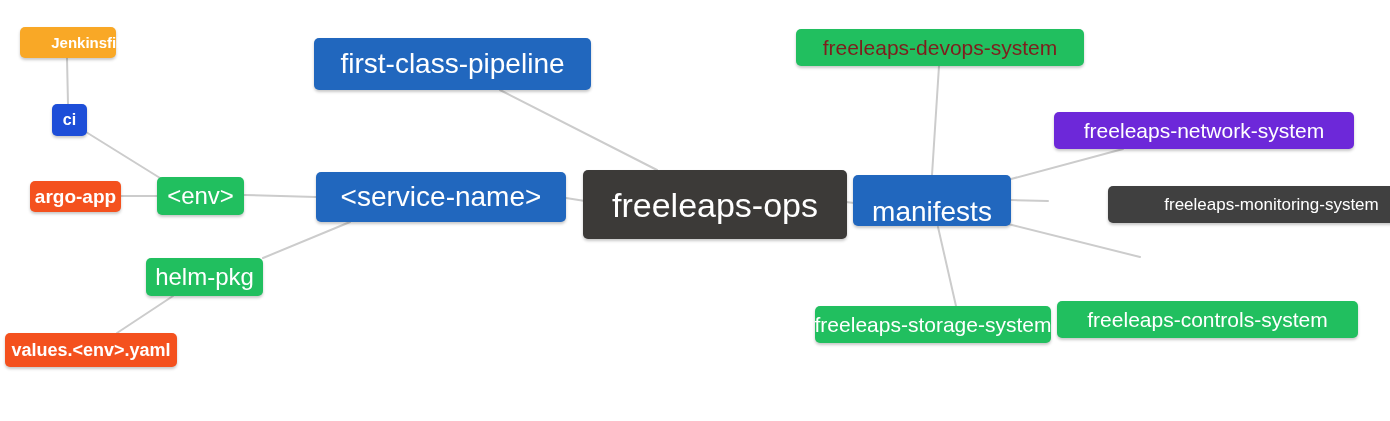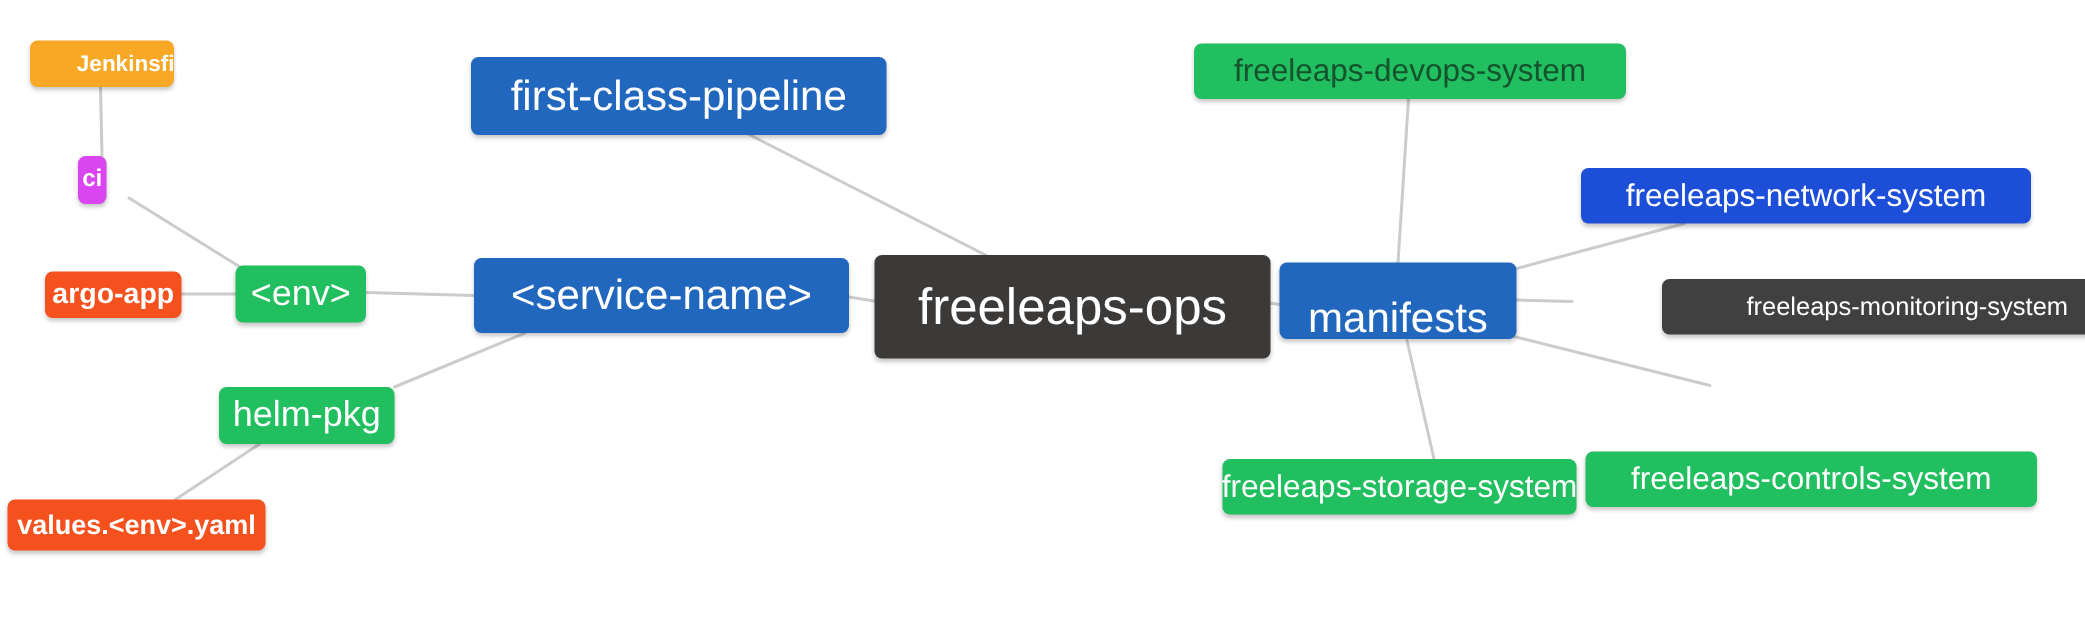--- a/index.html
+++ b/index.html
@@ -83,33 +83,33 @@
       </div>
       <div class="node role-sub" style="left: 157px; top: 177px; width: 87px; height: 38px; font-size: 24px; font-weight: 400; background: rgb(33, 191, 95); color: rgb(255, 255, 255);">
         <span class="node-label">&lt;env&gt;</span>
       </div>
       <div class="node role-sub" style="left: 146px; top: 258px; width: 117px; height: 38px; font-size: 24px; font-weight: 400; background: rgb(33, 191, 95); color: rgb(255, 255, 255);">
         <span class="node-label">helm-pkg</span>
       </div>
       <div class="node role-file" style="left: 20px; top: 27px; width: 96px; height: 31px; font-size: 15px; font-weight: 700; background: rgb(249, 168, 38); color: rgb(255, 255, 255); padding-left: 44px;">
         <span class="node-label">Jenkinsfile</span>
       </div>
-      <div class="node role-leaf" style="left: 52px; top: 104px; width: 19px; height: 32px; font-size: 16px; font-weight: 700; background: #d946ef; color: rgb(255, 255, 255);">
+      <div class="node role-leaf" style="left: 52px; top: 104px; width: 35px; height: 32px; font-size: 16px; font-weight: 700; background: #1d4ed8; color: rgb(255, 255, 255);">
         <span class="node-label">ci</span>
       </div>
       <div class="node role-leaf" style="left: 30px; top: 181px; width: 91px; height: 31px; font-size: 19px; font-weight: 700; background: rgb(244, 81, 30); color: rgb(255, 255, 255);">
         <span class="node-label">argo-app</span>
       </div>
       <div class="node role-leaf" style="left: 5px; top: 333px; width: 172px; height: 34px; font-size: 18px; font-weight: 700; background: rgb(244, 81, 30); color: rgb(255, 255, 255);">
         <span class="node-label">values.&lt;env&gt;.yaml</span>
       </div>
-      <div class="node role-sub" style="left: 796px; top: 29px; width: 288px; height: 37px; font-size: 21px; font-weight: 400; background: rgb(33, 191, 95); color: #14532d;">
+      <div class="node role-sub" style="left: 796px; top: 29px; width: 288px; height: 37px; font-size: 21px; font-weight: 400; background: rgb(33, 191, 95); color: #7f1d1d;">
         <span class="node-label">freeleaps-devops-system</span>
       </div>
-      <div class="node role-sub" style="left: 1054px; top: 112px; width: 300px; height: 37px; font-size: 21px; font-weight: 400; background: #1d4ed8; color: rgb(255, 255, 255);">
+      <div class="node role-sub" style="left: 1054px; top: 112px; width: 300px; height: 37px; font-size: 21px; font-weight: 400; background: #6d28d9; color: rgb(255, 255, 255);">
         <span class="node-label">freeleaps-network-system</span>
       </div>
       <div class="node role-sub" style="left: 1108px; top: 186px; width: 327px; height: 37px; font-size: 17px; font-weight: 400; background: #404040; color: rgb(255, 255, 255);">
         <span class="node-label">freeleaps-monitoring-system</span>
       </div>
       <div class="node role-sub" style="left: 1057px; top: 257px; width: 301px; height: 37px; font-size: 21px; font-weight: 400; background: rgb(33, 191, 95); color: rgb(255, 255, 255); margin-top: 44px;">
         <span class="node-label">freeleaps-controls-system</span>
       </div>
       <div class="node role-sub" style="left: 815px; top: 306px; width: 236px; height: 37px; font-size: 21px; font-weight: 400; background: rgb(33, 191, 95); color: rgb(255, 255, 255);">
         <span class="node-label">freeleaps-storage-system</span>

